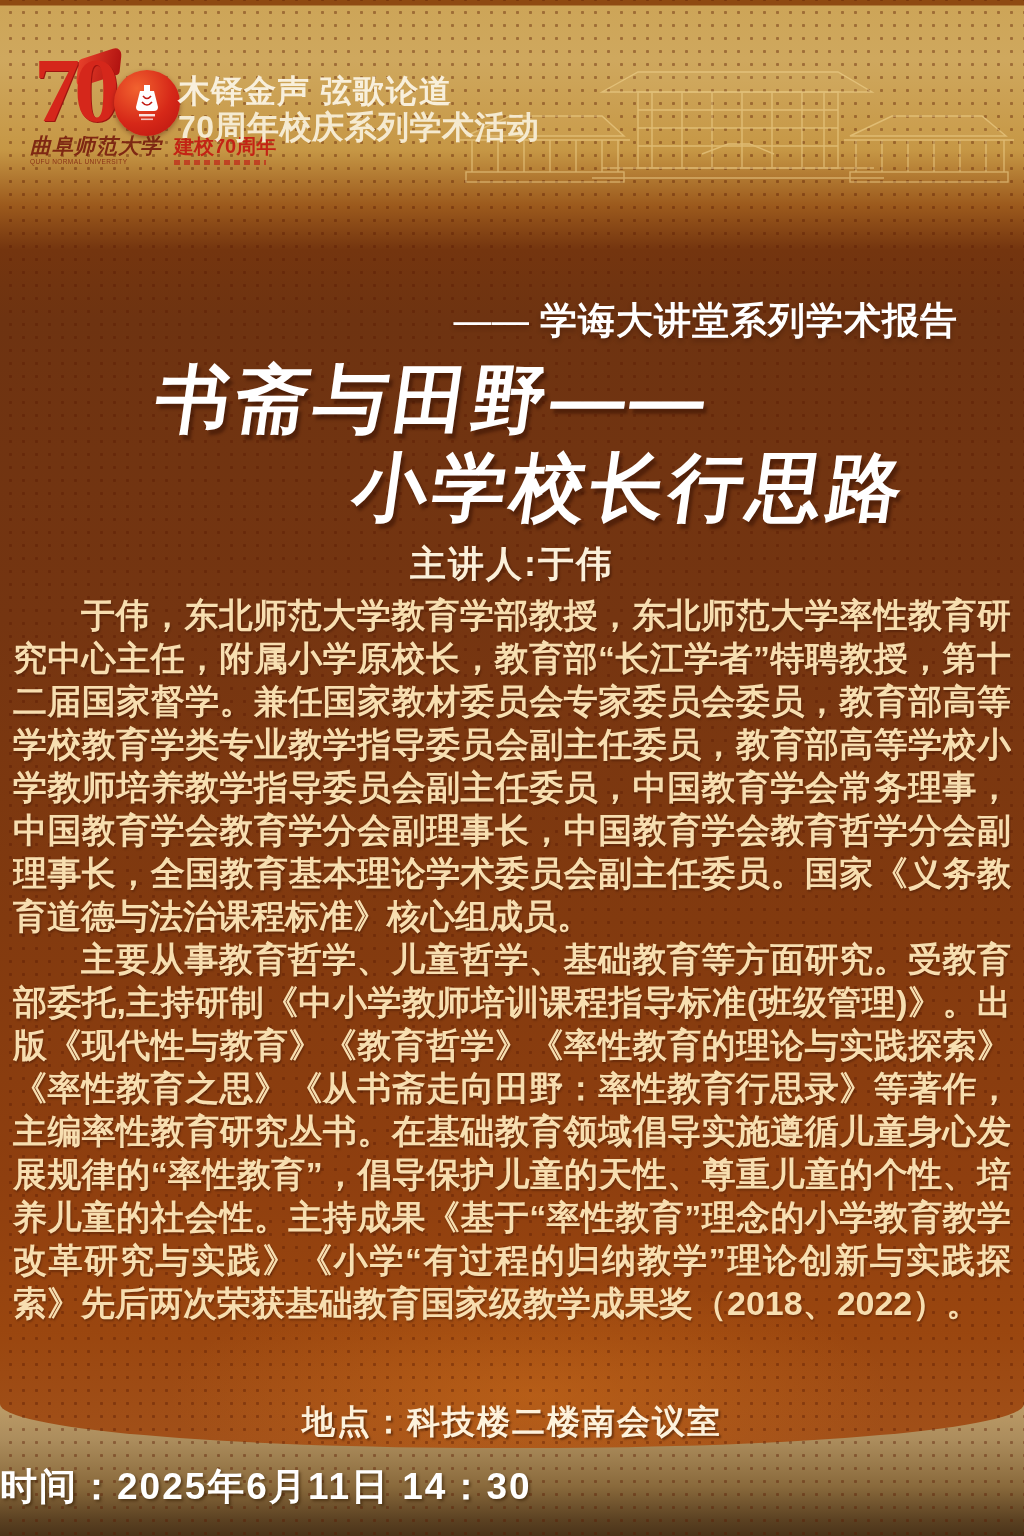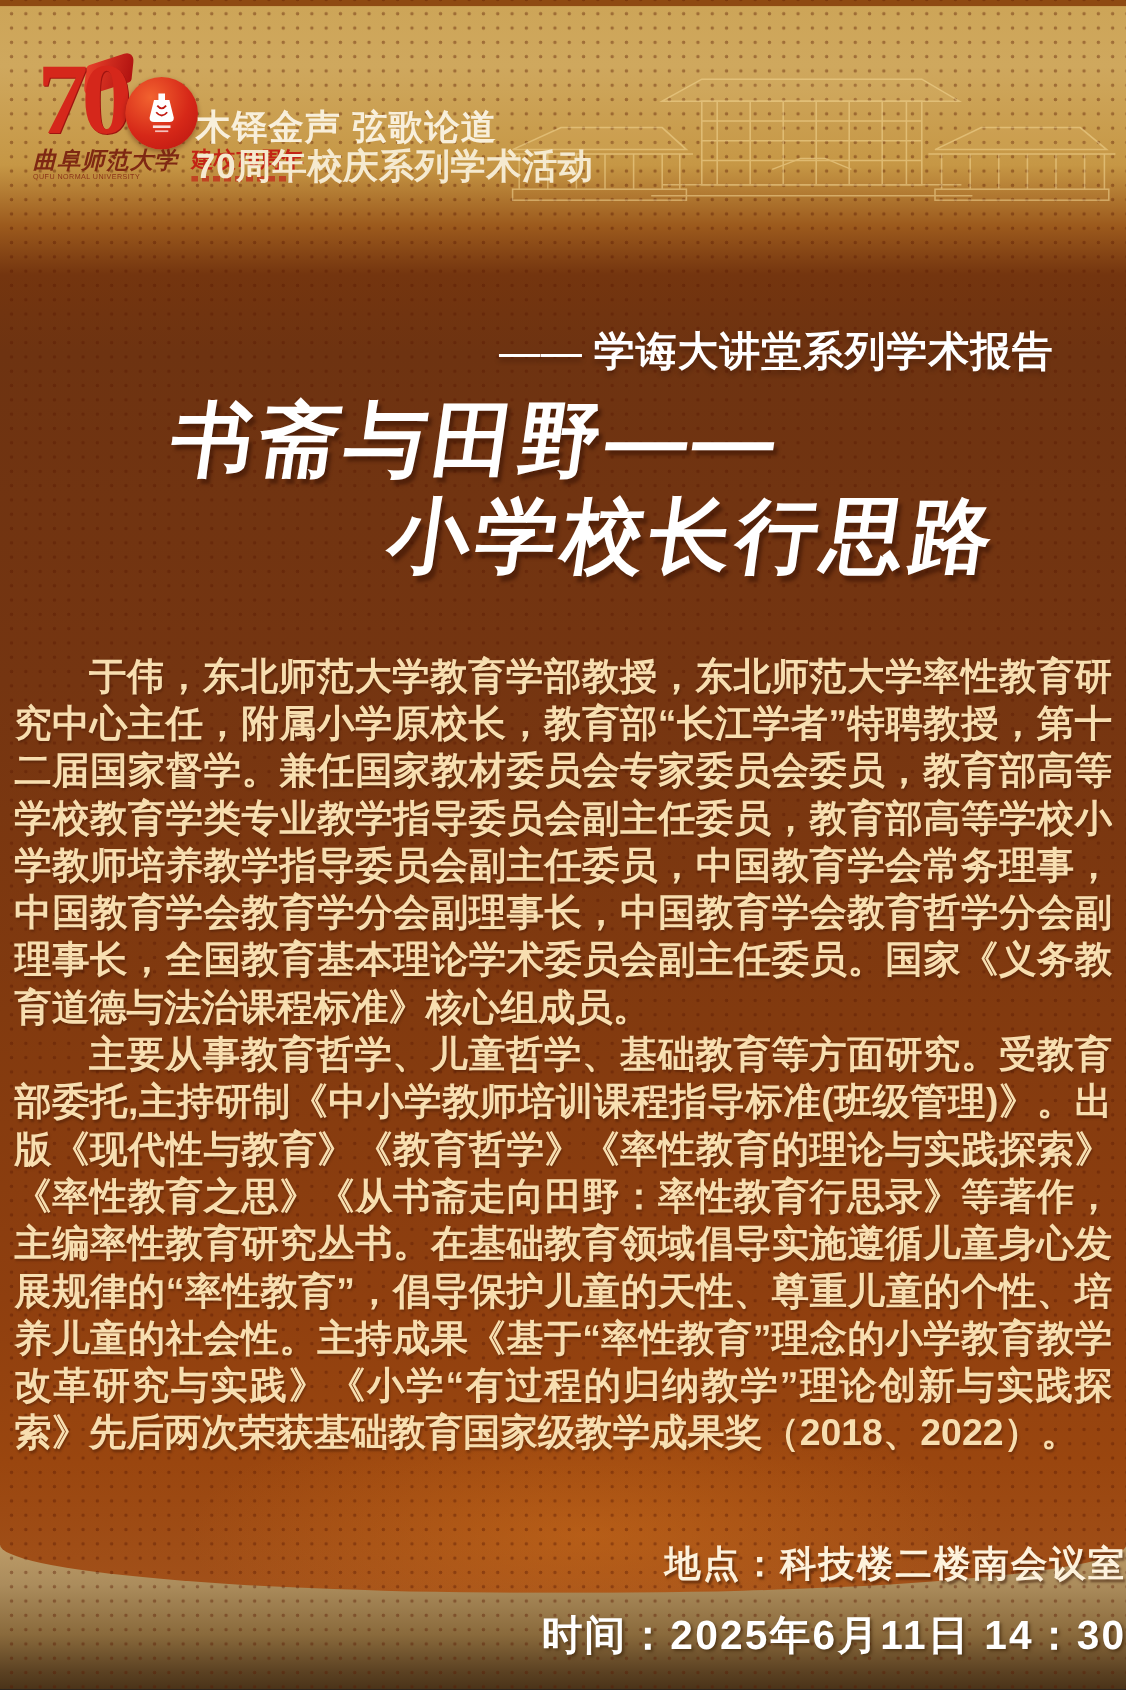--- a/index.html
+++ b/index.html
@@ -73,21 +73,21 @@
     font-size:21px;color:#7e2813;line-height:24px;letter-spacing:1px;white-space:nowrap;
   }
   .uni-en{font-size:6.5px;color:#8a3318;letter-spacing:.4px;white-space:nowrap;}
   .name-divider{width:1px;height:34px;background:#7a3a1c;margin:2px 6px 0 6px;}
   .anniv-cn{font-weight:bold;font-size:20px;color:#c32415;line-height:24px;white-space:nowrap;}
   .micro-seal{
     margin-top:2px;height:5px;width:92px;
     background:repeating-linear-gradient(90deg,#c0321c 0 6px, rgba(0,0,0,0) 6px 10px);
     opacity:.8;
   }
-  .slogans{position:absolute;left:178px;top:96px;}
+  .slogans{position:absolute;left:178px;top:72px;}
   .slogan1{font-size:32px;font-weight:bold;color:#f8efdb;letter-spacing:1px;line-height:38px;white-space:nowrap;}
   .slogan2{font-size:32px;font-weight:bold;color:#f5ead0;letter-spacing:.5px;line-height:34px;white-space:nowrap;}
 
   
   .h1-title{
     position:absolute;left:0;top:194px;width:100%;
     text-align:center;
     font-family:"Liberation Serif", serif;
     font-size:67px;font-weight:bold;color:#fff;
     letter-spacing:2px;line-height:92px;
@@ -122,26 +122,26 @@
   .bio{
     position:absolute;left:13px;top:594px;width:998px;height:792px;overflow:hidden;
     font-size:34px;font-weight:bold;color:#f7deb0;
     line-height:43px;text-align:justify;
     text-shadow:1px 2px 2px rgba(45,12,0,.35);
   }
   .bio p{margin:0;text-indent:2em;}
 
   
   .footer-location{
-    position:absolute;left:0;top:1400px;width:100%;text-align:right;
+    position:absolute;left:0;top:1400px;width:100%;text-align:center;
     font-size:33px;font-weight:bold;color:#fdf2dc;letter-spacing:2px;
     text-shadow:2px 2px 2px rgba(50,15,0,.5);white-space:nowrap;
   }
   .footer-time{
-    position:absolute;left:0;top:1462px;width:100%;text-align:right;
+    position:absolute;left:0;top:1462px;width:100%;text-align:left;
     font-size:37px;font-weight:bold;color:#ffffff;letter-spacing:2px;
     text-shadow:2px 2px 3px rgba(50,25,0,.55);white-space:nowrap;
   }
 </style>
 </head>
 <body>
 
 <div class="poster">
 
   <div class="main-area"></div>
@@ -198,20 +198,21 @@
       <div class="slogan2">70周年校庆系列学术活动</div>
     </div>
 
     <div class="sub-title">—— 学诲大讲堂系列学术报告</div>
 
     <div class="main-title">
       <div class="line1">书斋与田野——</div>
       <div class="line2">小学校长行思路</div>
     </div>
 
+    <div class="speaker">主讲人:于伟</div>
 
     <div class="bio">
       <p>于伟，东北师范大学教育学部教授，东北师范大学率性教育研究中心主任，附属小学原校长，教育部“长江学者”特聘教授，第十二届国家督学。兼任国家教材委员会专家委员会委员，教育部高等学校教育学类专业教学指导委员会副主任委员，教育部高等学校小学教师培养教学指导委员会副主任委员，中国教育学会常务理事，中国教育学会教育学分会副理事长，中国教育学会教育哲学分会副理事长，全国教育基本理论学术委员会副主任委员。国家《义务教育道德与法治课程标准》核心组成员。</p>
       <p>主要从事教育哲学、儿童哲学、基础教育等方面研究。受教育部委托,主持研制《中小学教师培训课程指导标准(班级管理)》。出版《现代性与教育》《教育哲学》《率性教育的理论与实践探索》《率性教育之思》《从书斋走向田野：率性教育行思录》等著作，主编率性教育研究丛书。在基础教育领域倡导实施遵循儿童身心发展规律的“率性教育”，倡导保护儿童的天性、尊重儿童的个性、培养儿童的社会性。主持成果《基于“率性教育”理念的小学教育教学改革研究与实践》《小学“有过程的归纳教学”理论创新与实践探索》先后两次荣获基础教育国家级教学成果奖（2018、2022）。</p>
     </div>
 
     <div class="footer-location">地点：科技楼二楼南会议室</div>
     <div class="footer-time">时间：2025年6月11日 14：30</div>
 
   </div>

